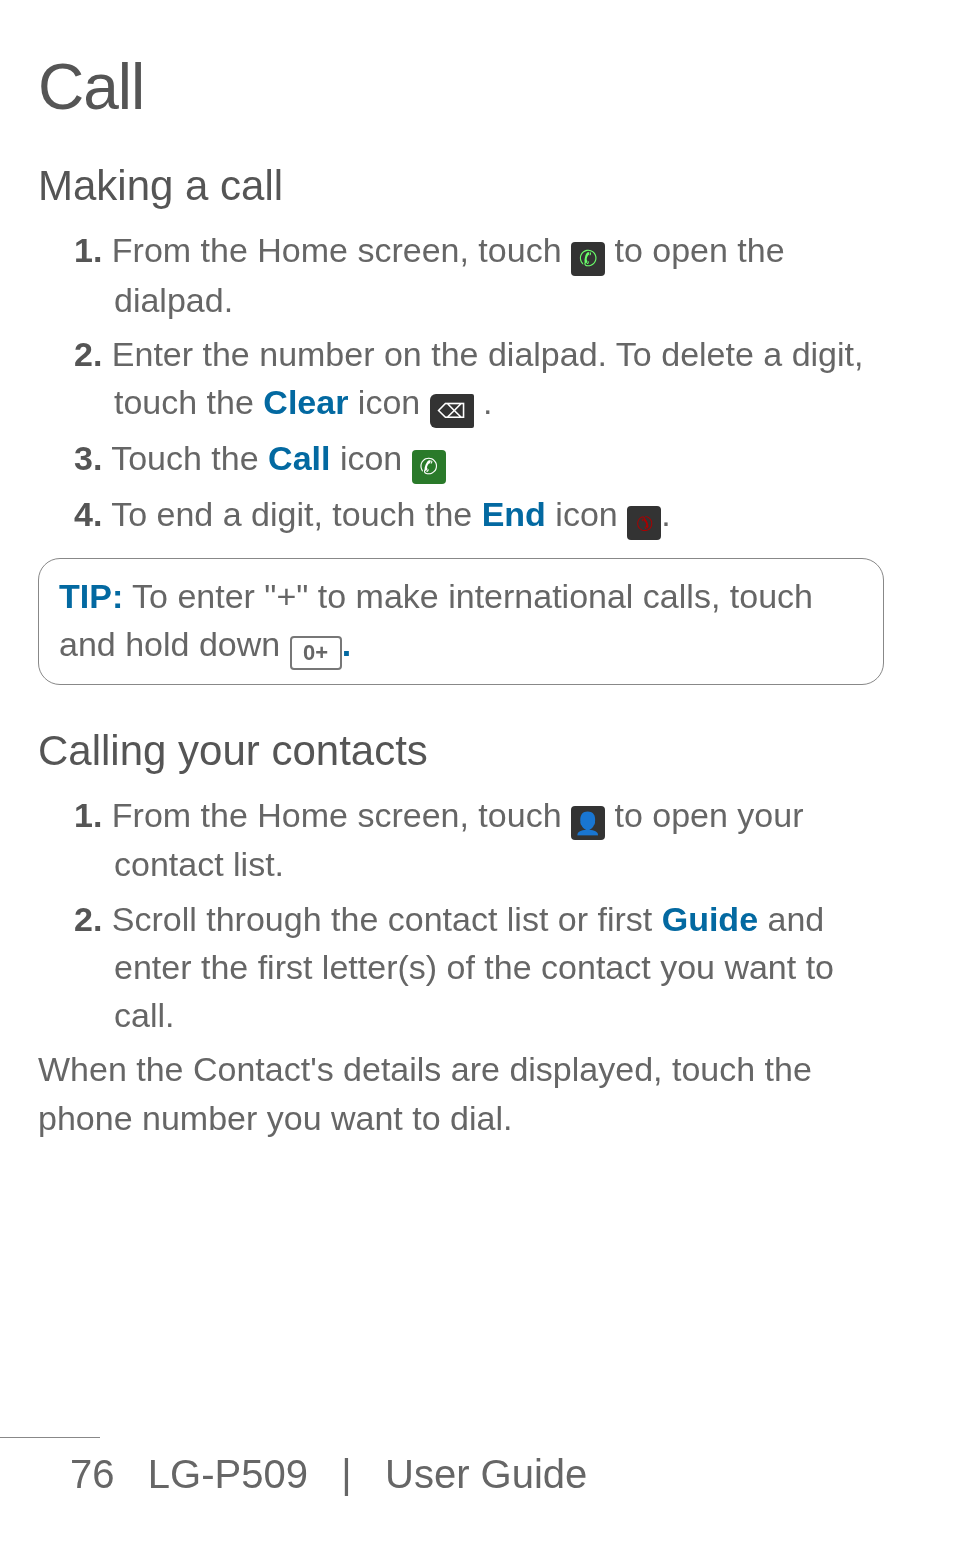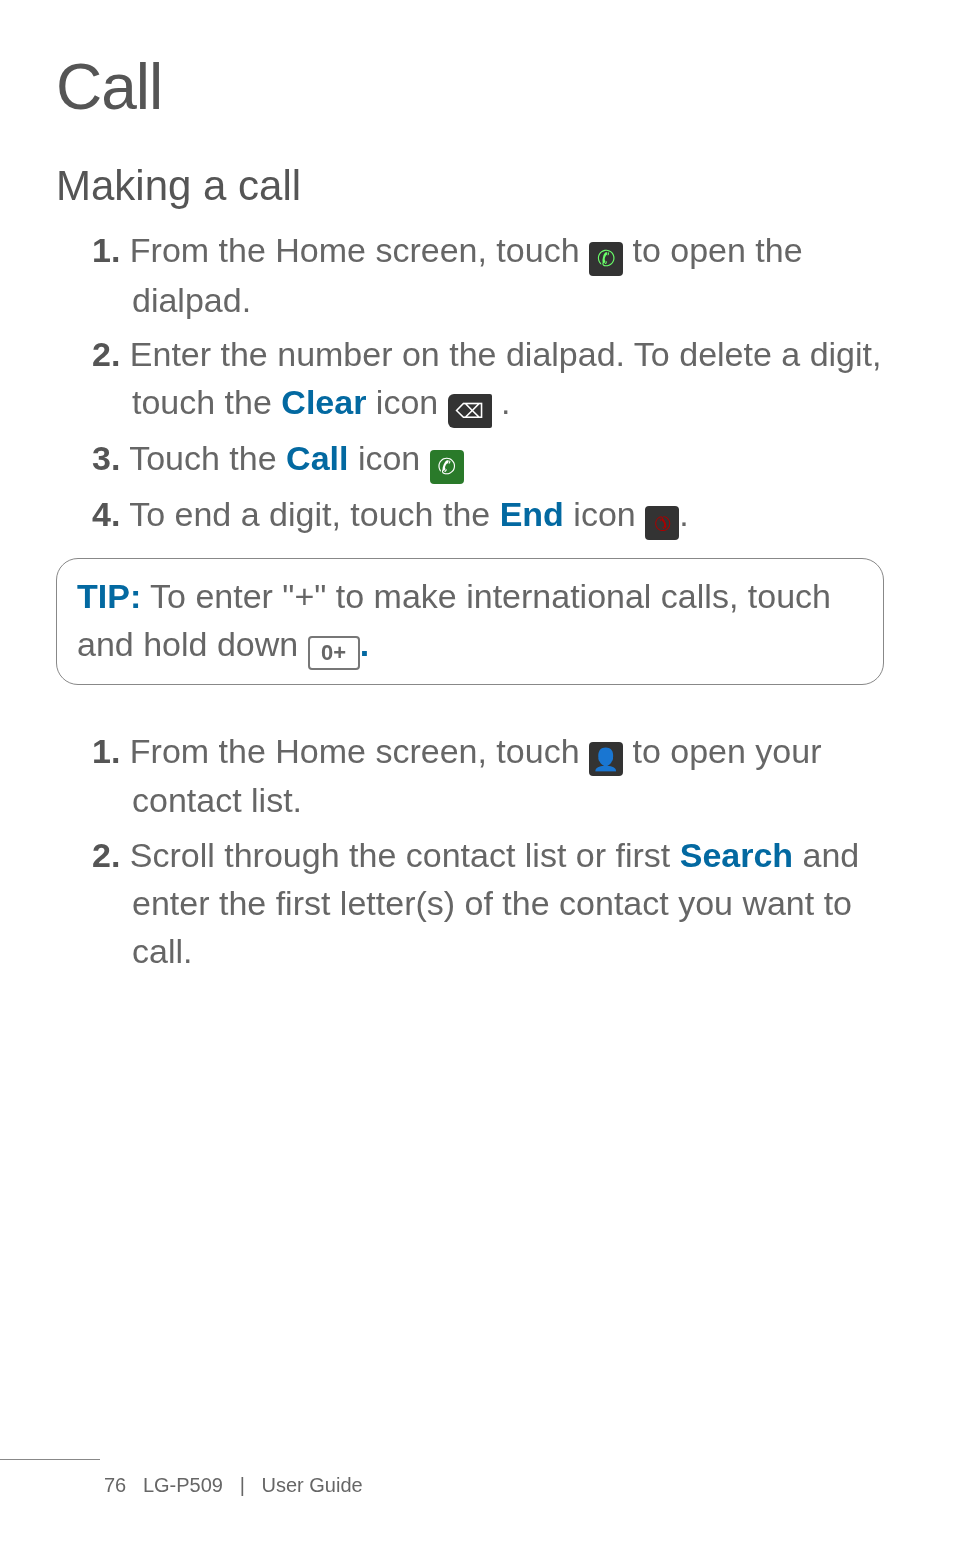--- a/index.html
+++ b/index.html
@@ -5,21 +5,21 @@
   * { margin: 0; padding: 0; box-sizing: border-box; }
   html, body {
     width: 954px;
     height: 1557px;
     background: #fff;
     font-family: "Helvetica Neue", Helvetica, Arial, sans-serif;
     color: #5a5a5a;
     position: relative;
   }
   .page {
-    padding: 50px 70px 0 56px;
+    padding: 50px 70px 0 38px;
   }
   .title {
     font-size: 64px;
     font-weight: 400;
     color: #555;
     margin-bottom: 22px;
     letter-spacing: -1px;
   }
   .subtitle {
     font-size: 42px;
@@ -130,24 +130,24 @@
     width: 100%;
   }
   .footer-rule {
     border: none;
     border-top: 1.5px solid #888;
     width: 100px;
     margin-left: 0;
     margin-bottom: 14px;
   }
   .footer-text {
-    font-size: 20px;
-    color: #666;
-    font-weight: 300;
-    padding-left: 104px;
+    font-size: 40px;
+    color: #666;
+    font-weight: 300;
+    padding-left: 70px;
   }
 </style>
 </head>
 <body>
 
 <div class="page">
 
   <h1 class="title">Call</h1>
 
   <h2 class="subtitle">Making a call</h2>
@@ -179,36 +179,38 @@
     </li>
 
   </ol>
 
   <div class="tip-box">
     <div class="tip-text">
       <span class="bold">TIP:</span><span> To enter "+" to make international calls, touch and hold down </span><span class="icon-box grey-outline">0+</span><span class="bold">.</span>
     </div>
   </div>
 
+  <h2 class="subtitle">Calling your contacts</h2>
 
   <ol>
 
     <li class="step">
       <span class="num">1.</span><span> From the Home screen, touch </span><span class="icon-box">
           <span class="contacts-glyph">👤</span>
         </span><span> to open your contact list.</span>
     </li>
 
     <li class="step">
-      <span class="num">2.</span><span> Scroll through the contact list or first </span><span class="bold">Search</span><span> and enter the first letter(s) of the contact you want to call.</span>
+      <span class="num">2.</span><span> Scroll through the contact list or first </span><span class="bold">Guide</span><span> and enter the first letter(s) of the contact you want to call.</span>
     </li>
 
 
   </ol>
 
+  <p class="body-text">When the Contact's details are displayed, touch the phone number you want to dial.</p>
 
 </div>
 
 <div class="footer">
   <hr class="footer-rule">
   <div class="footer-text">
     <span>76</span>&nbsp;&nbsp;&nbsp;<span>LG-P509</span>&nbsp;&nbsp;&nbsp;<span>|</span>&nbsp;&nbsp;&nbsp;<span>User Guide</span>
   </div>
 </div>
 

